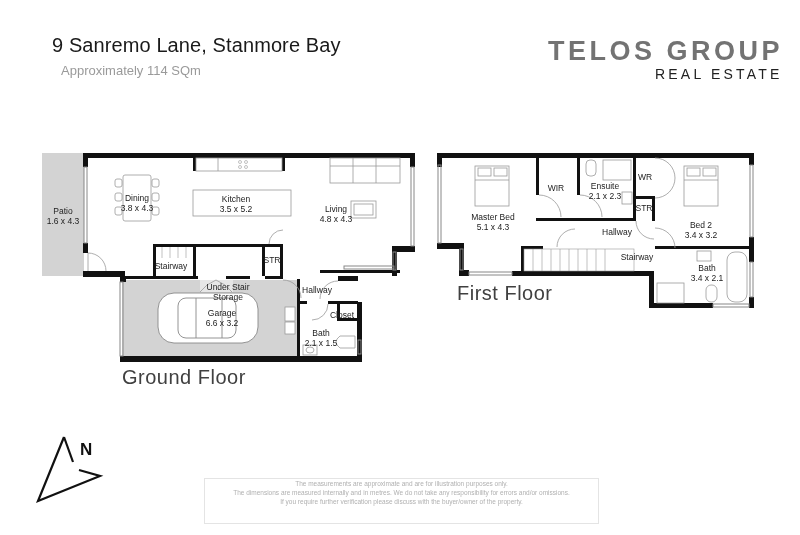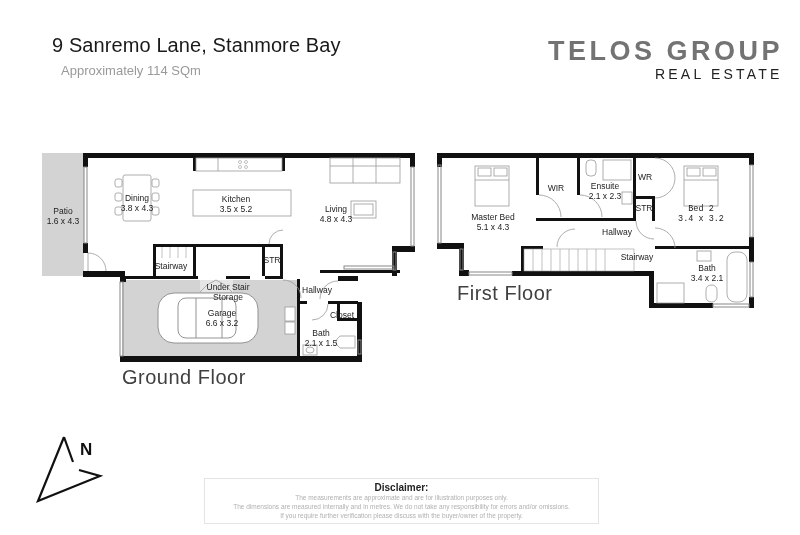--- a/index.html
+++ b/index.html
@@ -263,34 +263,33 @@
     <div>Master Bed</div>
     <div>5.1 x 4.3</div>
   </div>
 <div class="abs room-label" style="left:556px;top:183px;">WIR</div>
 <div class="abs room-label" style="left:605px;top:181px;">
     <div>Ensuite</div>
     <div>2.1 x 2.3</div>
   </div>
 <div class="abs room-label" style="left:645px;top:172px;">WR</div>
 <div class="abs room-label" style="left:644px;top:203px;">STR</div>
-<div class="abs room-label" style="left:701px;top:204px;font-family:Liberation Mono, monospace;">
+<div class="abs room-label" style="left:701px;top:220px;">
     <div>Bed 2</div>
     <div>3.4 x 3.2</div>
   </div>
 <div class="abs room-label" style="left:617px;top:227px;">Hallway</div>
 <div class="abs room-label" style="left:637px;top:252px;">Stairway</div>
 <div class="abs room-label" style="left:707px;top:263px;">
     <div>Bath</div>
     <div>3.4 x 2.1</div>
   </div>
 
 <div class="abs floor-label" style="left:122px;top:366px;">Ground Floor</div>
 <div class="abs floor-label" style="left:457px;top:282px;">First Floor</div>
 
 <div class="abs" style="left:80px;top:440px;font-size:17px;font-weight:bold;color:#111;">N</div>
 
 <div class="abs disclaimer">
-  <div class="disc-title">Disclaimer:</div>
   <div class="disc-line">The measurements are approximate and are for illustration purposes only.</div>
   <div class="disc-line">The dimensions are measured internally and in metres. We do not take any responsibility for errors and/or omissions.</div>
   <div class="disc-line">If you require further verification please discuss with the buyer/owner of the property.</div>
 </div>
 
 </body></html>

